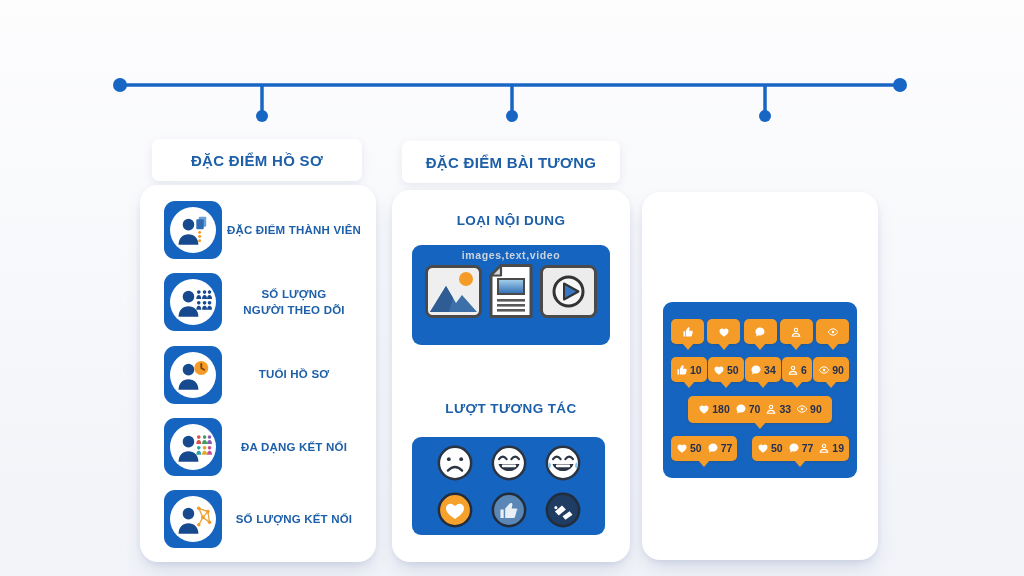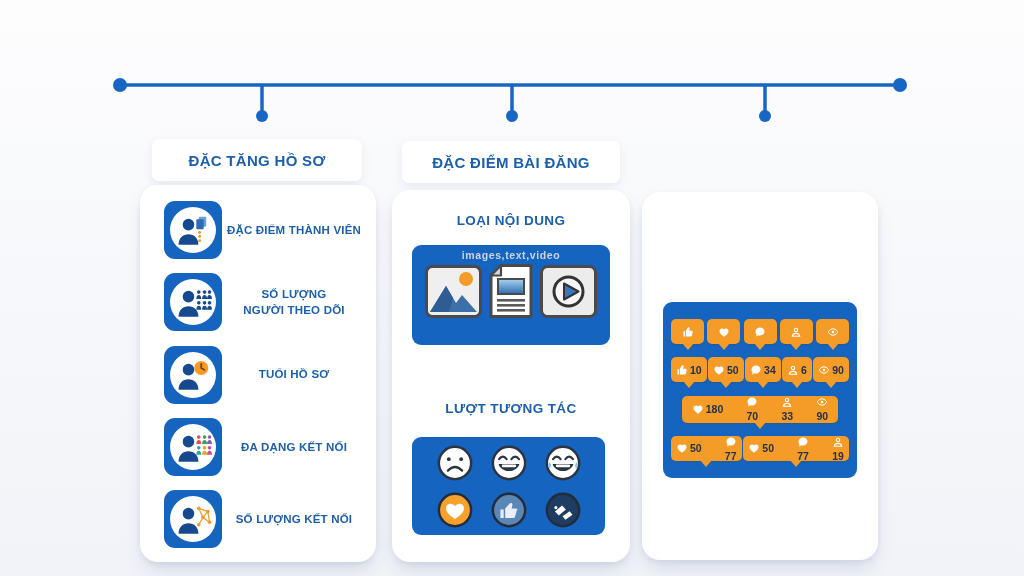--- a/index.html
+++ b/index.html
@@ -60,28 +60,28 @@
 
   
   #card-interaction .sh1 { top:81px; }
   #badges-box { left:21px; top:110px; width:194px; height:176px;
     display:flex; flex-direction:column; justify-content:space-evenly; padding:4px 8px; }
   .badge-row { display:flex; width:100%; }
   .badge-row.five { justify-content:space-between; }
   .badge-row.one  { justify-content:center; }
   .badge-row.two  { justify-content:space-between; }
   .badge { position:relative; background:var(--badge-orange); border-radius:5px;
-    height:25px; display:flex; justify-content:center; gap:2px;
+    height:25px; display:flex; align-items:center; justify-content:center; gap:2px;
     padding:0 5px; box-shadow:0 1px 2px rgba(90,50,0,.25); }
   .badge::after { content:""; position:absolute; bottom:-6px; left:50%;
     transform:translateX(-50%); width:0; height:0;
     border-left:6px solid transparent; border-right:6px solid transparent;
     border-top:7px solid var(--badge-orange); }
   .badge .grp { display:flex; align-items:center; gap:2px; }
-  .badge .grp + .grp { margin-left:21px;flex-direction:column; }
+  .badge .grp + .grp { margin-left:3px; }
   .badge .val { font-size:10.5px; font-weight:bold; color:var(--badge-navy); }
   .badge.icon-only { width:33px; }
   .badge.wide { height:27px; padding:0 10px; }
 </style>
 </head>
 <body>
 
 <div id="canvas">
 
 
@@ -92,22 +92,22 @@
       <line x1="512" y1="85" x2="512" y2="111"></line>
       <line x1="765" y1="85" x2="765" y2="111"></line>
       <circle cx="120" cy="85" r="7" stroke="none"></circle>
       <circle cx="900" cy="85" r="7" stroke="none"></circle>
       <circle cx="262" cy="116" r="6" stroke="none"></circle>
       <circle cx="512" cy="116" r="6" stroke="none"></circle>
       <circle cx="765" cy="116" r="6" stroke="none"></circle>
     </g>
   </svg>
 
-  <div class="col-header" id="h-profile">ĐẶC TĂNG HỒ SƠ</div>
-  <div class="col-header" id="h-post">ĐẶC ĐIỂM BÀI ĐĂNG</div>
+  <div class="col-header" id="h-profile">ĐẶC ĐIỂM HỒ SƠ</div>
+  <div class="col-header" id="h-post">ĐẶC ĐIỂM BÀI TƯƠNG</div>
 
   <div class="card" id="card-post">
     <div class="section-header sh1">LOẠI NỘI DUNG</div>
     <div class="blue-box" id="content-box">
       <div class="caption">images,text,video</div>
       <div id="content-icons">
           <span><svg width="57" height="53" viewBox="0 0 57 53">
               <rect x="1.5" y="1.5" width="54" height="50" rx="6" fill="#efefef" stroke="#4a4a4a" stroke-width="3"></rect>
               <circle cx="41" cy="14" r="7" fill="#f59c28"></circle>
               <path d="M5 47 L21 21 L31 38 L37 30 L52 47 Z" fill="#3d6fa8"></path>

